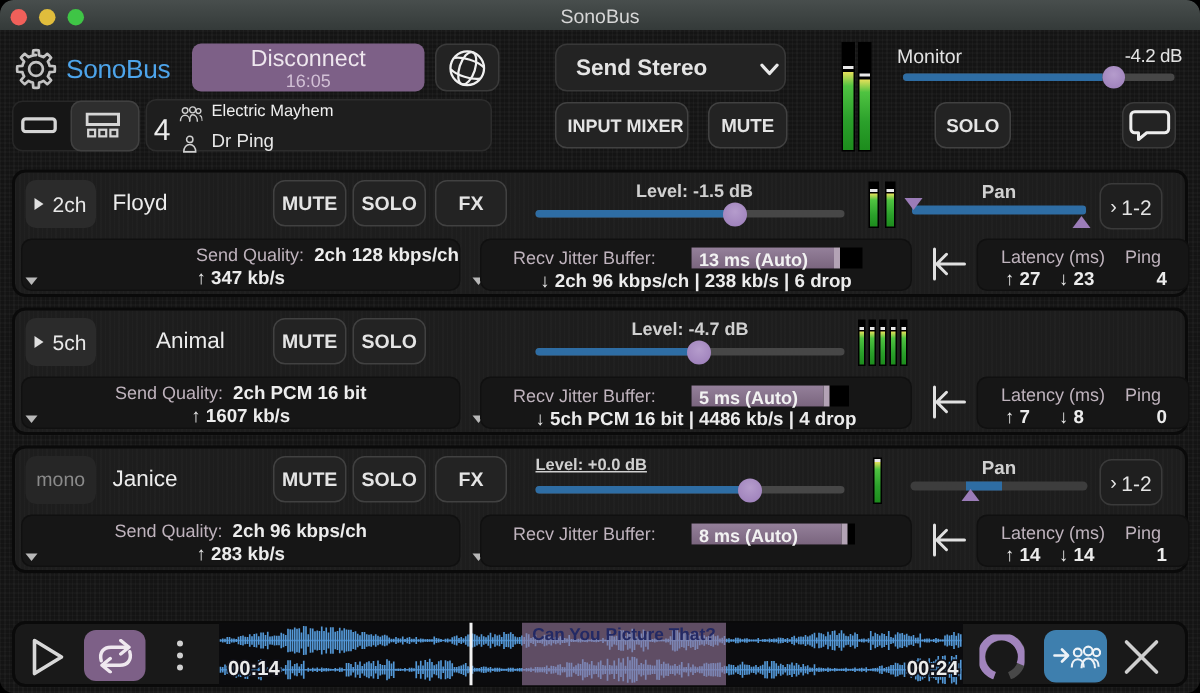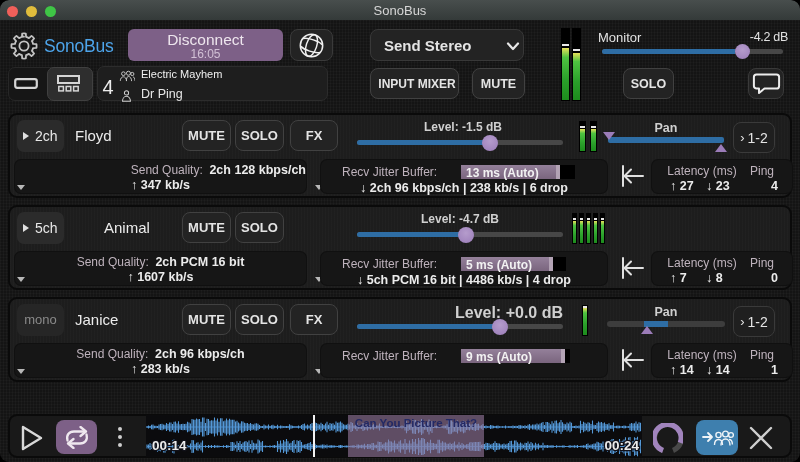--- a/index.html
+++ b/index.html
@@ -205,21 +205,21 @@
 <div class="abs" style="left:670px;top:271px;font-size:12.5px;"><span class="val">↑ 7</span></div>
     <div class="abs" style="left:706px;top:271px;font-size:12.5px;"><span class="val">↓ 8</span></div>
 <div class="abs" style="left:742px;top:271px;width:36px;text-align:right;font-size:12.5px;"><span class="val">0</span></div>
 
 <div class="panel" style="left:8px;top:297px;width:784px;height:85px;"></div>
 <div class="abs" style="left:17px;top:304px;width:47px;height:32px;background:#262626;border-radius:7px;text-align:center;line-height:32px;font-size:13px;color:#8a8a8a;font-weight:400;">mono</div>
 <div class="abs" style="left:75px;top:311px;font-size:15px;color:#ececec;font-weight:400;">Janice</div>
 <div class="btn" style="left:182px;top:304px;width:49px;height:31px;font-size:13px;">MUTE</div>
 <div class="btn" style="left:235px;top:304px;width:49px;height:31px;font-size:13px;">SOLO</div>
 <div class="btn" style="left:290px;top:304px;width:48px;height:31px;font-size:13px;">FX</div>
-<div class="abs" style="left:357px;top:304px;width:206px;text-align:right;font-size:16px;color:#d0d0d0;font-weight:700;">Level: +0.0 dB</div>
+<div class="abs" style="left:357px;top:304px;width:206px;text-align:left;font-size:11px;color:#d0d0d0;font-weight:700;text-decoration:underline;">Level: +0.0 dB</div>
 <div class="track" style="left:357px;top:324px;width:206px;"></div>
 <div class="fill" style="left:357px;top:324px;width:143px;"></div>
 <div class="thumb" style="left:492px;top:319px;width:16px;height:16px;"></div>
 <div class="meterbar" style="left:582px;top:305px;width:6px;height:31px;"></div>
 <div class="abs" style="left:583px;top:308px;width:4px;height:27px;background:linear-gradient(#e6e05a,#4fc341 18%,#2ba02b 60%,#1d8c1d);"></div>
 <div class="abs" style="left:583px;top:306px;width:4px;height:1.6px;background:#e8e8e8;"></div>
 <div class="abs" style="left:608px;top:305px;width:116px;text-align:center;font-size:12.5px;color:#d0d0d0;font-weight:700;">Pan</div>
 <div class="abs" style="left:607px;top:321px;width:118px;height:6px;background:#3d3d3d;border-radius:3px;"></div>
 <div class="abs" style="left:644px;top:321px;width:24px;height:6px;background:#2e6da4;"></div>
 <div class="abs" style="left:641px;top:326px;width:0;height:0;border-bottom:8px solid #9b7cb8;border-left:6px solid transparent;border-right:6px solid transparent;"></div>
@@ -230,21 +230,21 @@
 <div class="sub" style="left:15px;top:344px;width:291px;height:33px;"></div>
 <div class="abs" style="left:15px;top:347px;width:291px;text-align:center;font-size:12px;"><span class="lab">Send Quality:</span>&nbsp; <span class="val" style="font-size:12.5px;">2ch 96 kbps/ch</span></div>
 <div class="abs" style="left:15px;top:362px;width:291px;text-align:center;font-size:12.5px;" class2="val"><span class="val">↑ 283 kb/s</span></div>
 <div class="abs" style="left:17px;top:369px;width:0;height:0;border-top:5px solid #b8b8b8;border-left:4.5px solid transparent;border-right:4.5px solid transparent;"></div>
 <div class="abs" style="left:315px;top:369px;width:0;height:0;border-top:5px solid #b8b8b8;border-left:4.5px solid transparent;border-right:4.5px solid transparent;"></div>
 <div class="sub" style="left:321px;top:344px;width:286px;height:33px;"></div>
 <div class="abs" style="left:342px;top:349px;font-size:12px;"><span class="lab">Recv Jitter Buffer:</span></div>
 <div class="abs" style="left:461px;top:349px;width:109px;height:14px;background:#000;"></div>
 <div class="abs" style="left:461px;top:349px;width:100px;height:14px;background:linear-gradient(#94809a,#7a657e);"></div>
     <div class="abs" style="left:561px;top:349px;width:4px;height:14px;background:#b3a3b5;"></div>
-<div class="abs" style="left:466px;top:350px;font-size:12px;color:#f2f2f2;font-weight:700;">9 ms (Auto)</div>
+<div class="abs" style="left:466px;top:350px;font-size:12px;color:#f2f2f2;font-weight:700;">8 ms (Auto)</div>
 <svg class="abs" style="left:617px;top:346px;" width="32" height="28" viewBox="0 0 32 28">
       <path d="M6 4v20M8 14h18M14 7.5l-6.5 6.5 6.5 6.5" fill="none" stroke="#e0e0e0" stroke-width="2" stroke-linecap="round" stroke-linejoin="round"></path>
     </svg>
 <div class="sub" style="left:652px;top:344px;width:140px;height:33px;"></div>
 <div class="abs" style="left:652px;top:348px;width:100px;text-align:center;font-size:12px;"><span class="lab">Latency (ms)</span></div>
 <div class="abs" style="left:738px;top:348px;width:36px;text-align:right;font-size:12px;"><span class="lab">Ping</span></div>
 <div class="abs" style="left:670px;top:363px;font-size:12.5px;"><span class="val">↑ 14</span></div>
     <div class="abs" style="left:706px;top:363px;font-size:12.5px;"><span class="val">↓ 14</span></div>
 <div class="abs" style="left:742px;top:363px;width:36px;text-align:right;font-size:12.5px;"><span class="val">1</span></div>
 

